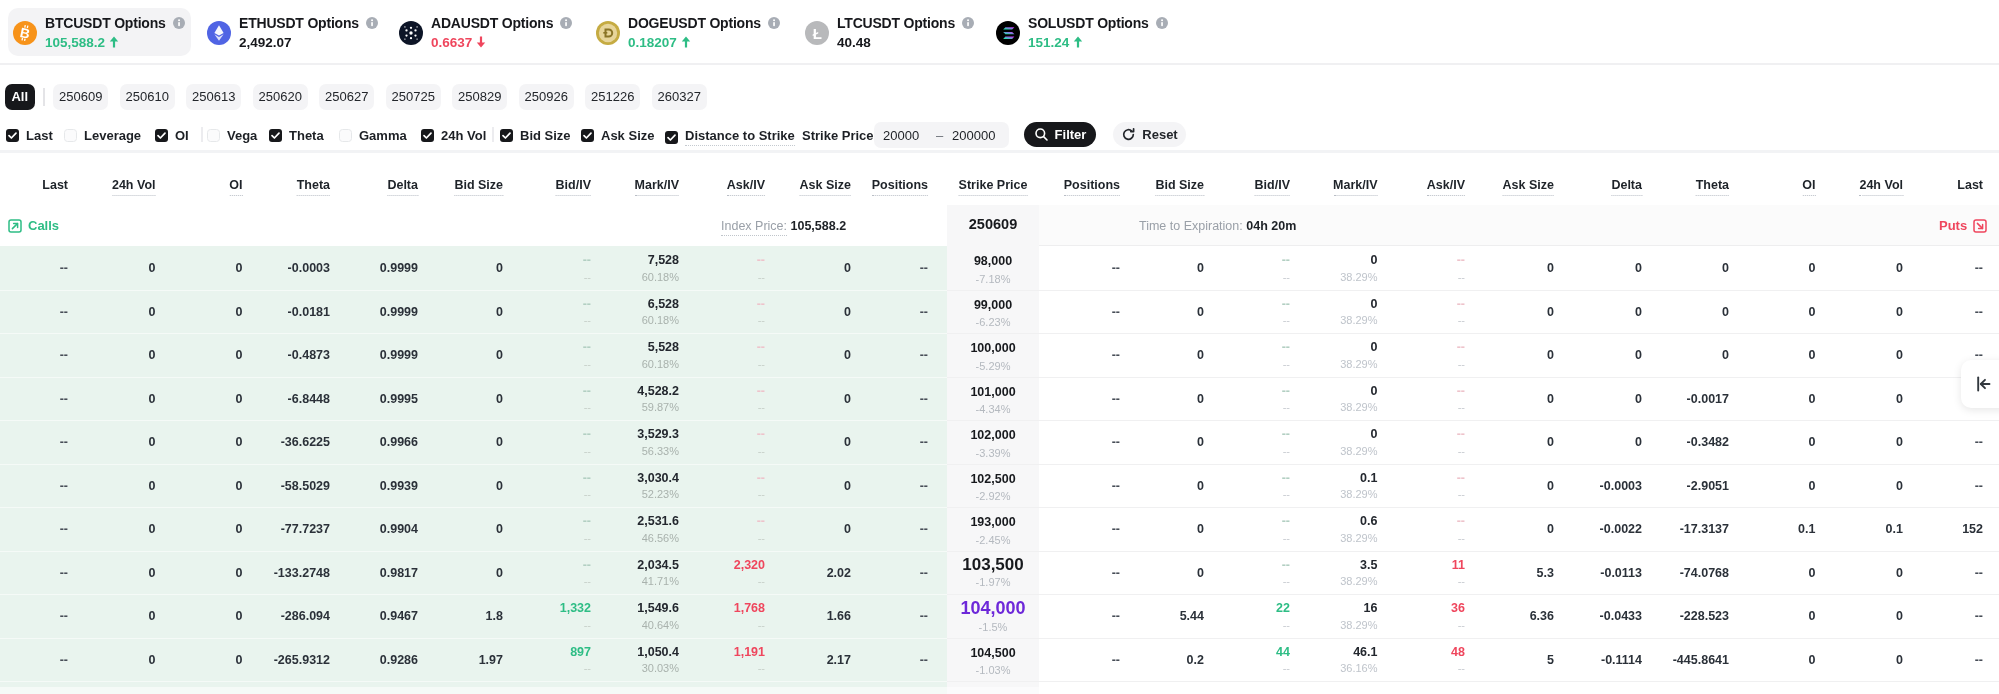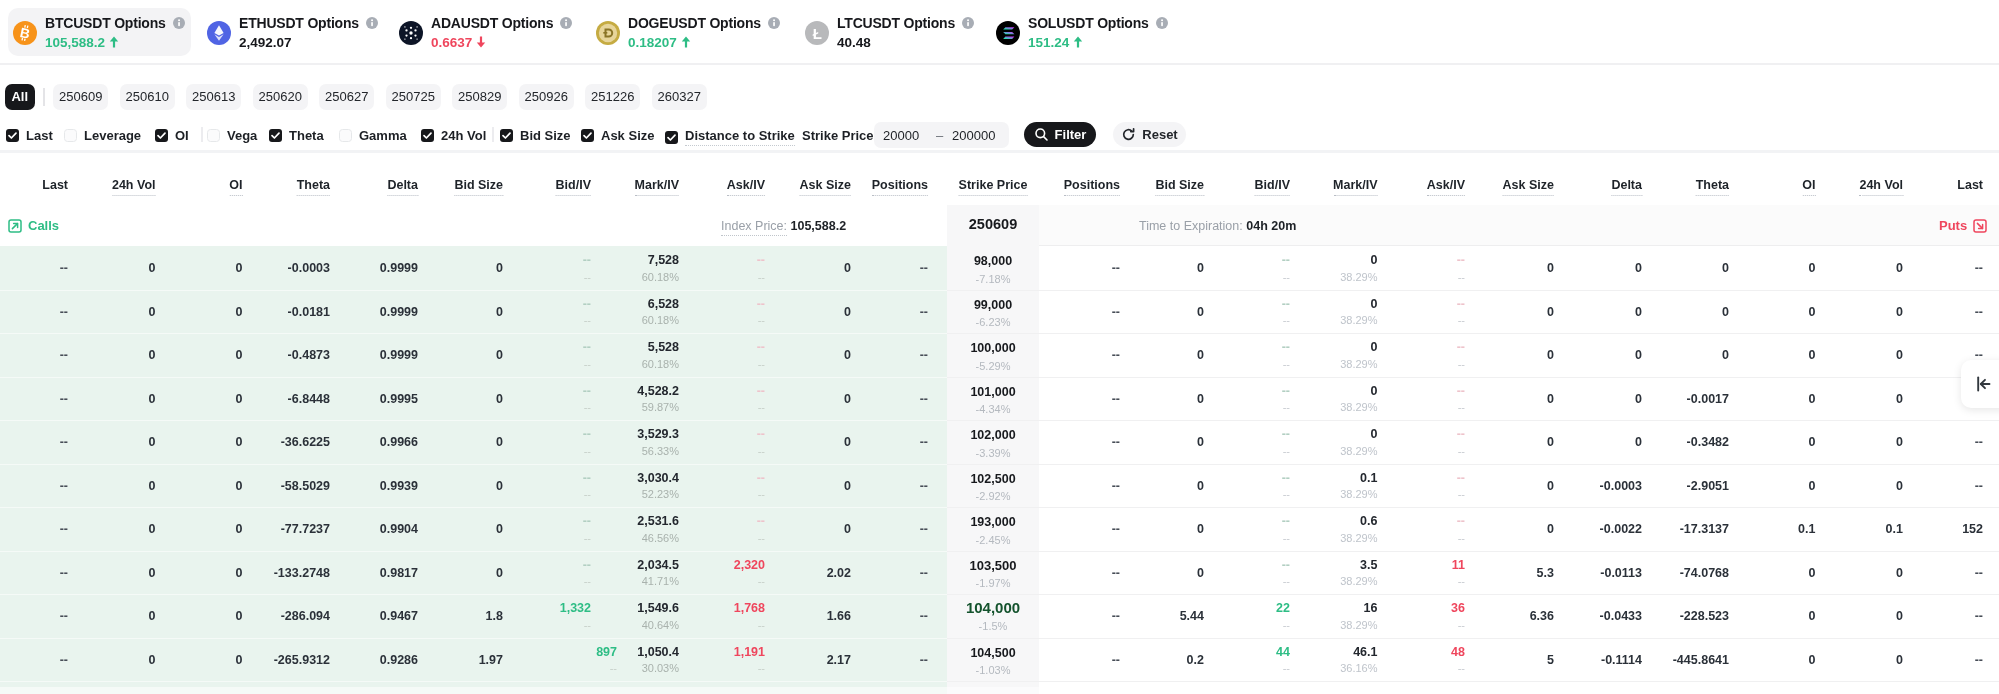--- a/index.html
+++ b/index.html
@@ -435,21 +435,21 @@
     <div class="cell" style="left:155.5px;top:565.8px;color:#2b3139;">0</div>
     <div class="cell" style="left:242.5px;top:565.8px;color:#2b3139;">0</div>
     <div class="cell" style="left:330px;top:565.8px;color:#2b3139;">-133.2748</div>
     <div class="cell" style="left:418px;top:565.8px;color:#2b3139;">0.9817</div>
     <div class="cell" style="left:503px;top:565.8px;color:#2b3139;">0</div>
     <div class="cell c2" style="left:591px;top:556.8px;"><span style="color:#b2cfc2;">--</span><br><span class="sub" style="color:#c6cfc9;">--</span></div>
     <div class="cell c2" style="left:679px;top:556.8px;"><span style="color:#23272e;">2,034.5</span><br><span class="sub" style="color:#a9b2ad;">41.71%</span></div>
     <div class="cell c2" style="left:765px;top:556.8px;"><span style="color:#ef465d;">2,320</span><br><span class="sub" style="color:#c6cfc9;">--</span></div>
     <div class="cell" style="left:851px;top:565.8px;color:#2b3139;">2.02</div>
     <div class="cell" style="left:928px;top:565.8px;color:#474d57;">--</div>
-    <div class="abs" style="left:993px;top:556.8px;transform:translateX(-50%);text-align:center;line-height:16.5px;"><span style="font-size:13px;font-weight:bold;color:#17191d;">103,500</span><br><span style="font-size:11px;color:#b4b9bf;">-1.97%</span></div>
+    <div class="abs" style="left:993px;top:556.8px;transform:translateX(-50%);text-align:center;line-height:16.5px;"><span style="font-size:17px;font-weight:bold;color:#17191d;">103,500</span><br><span style="font-size:11px;color:#b4b9bf;">-1.97%</span></div>
     <div class="cell" style="left:1120px;top:565.8px;color:#474d57;">--</div>
     <div class="cell" style="left:1204px;top:565.8px;color:#2b3139;">0</div>
     <div class="cell c2" style="left:1290px;top:556.8px;"><span style="color:#b2cfc2;">--</span><br><span class="sub" style="color:#c7cbd0;">--</span></div>
     <div class="cell c2" style="left:1377.5px;top:556.8px;"><span style="color:#23272e;">3.5</span><br><span class="sub" style="color:#bfc4cb;">38.29%</span></div>
     <div class="cell c2" style="left:1465px;top:556.8px;"><span style="color:#ef465d;">11</span><br><span class="sub" style="color:#c7cbd0;">--</span></div>
     <div class="cell" style="left:1554px;top:565.8px;color:#2b3139;">5.3</div>
     <div class="cell" style="left:1642px;top:565.8px;color:#2b3139;">-0.0113</div>
     <div class="cell" style="left:1729px;top:565.8px;color:#2b3139;">-74.0768</div>
     <div class="cell" style="left:1815.5px;top:565.8px;color:#2b3139;">0</div>
     <div class="cell" style="left:1903px;top:565.8px;color:#2b3139;">0</div>
@@ -460,41 +460,41 @@
     <div class="cell" style="left:155.5px;top:609.2px;color:#2b3139;">0</div>
     <div class="cell" style="left:242.5px;top:609.2px;color:#2b3139;">0</div>
     <div class="cell" style="left:330px;top:609.2px;color:#2b3139;">-286.094</div>
     <div class="cell" style="left:418px;top:609.2px;color:#2b3139;">0.9467</div>
     <div class="cell" style="left:503px;top:609.2px;color:#2b3139;">1.8</div>
     <div class="cell c2" style="left:591px;top:600.2px;"><span style="color:#2ebd85;">1,332</span><br><span class="sub" style="color:#c6cfc9;">--</span></div>
     <div class="cell c2" style="left:679px;top:600.2px;"><span style="color:#23272e;">1,549.6</span><br><span class="sub" style="color:#a9b2ad;">40.64%</span></div>
     <div class="cell c2" style="left:765px;top:600.2px;"><span style="color:#ef465d;">1,768</span><br><span class="sub" style="color:#c6cfc9;">--</span></div>
     <div class="cell" style="left:851px;top:609.2px;color:#2b3139;">1.66</div>
     <div class="cell" style="left:928px;top:609.2px;color:#474d57;">--</div>
-    <div class="abs" style="left:993px;top:600.2px;transform:translateX(-50%);text-align:center;line-height:16.5px;"><span style="font-size:15px;font-weight:bold;color:#14532d;">104,000</span><br><span style="font-size:11px;color:#b4b9bf;">-1.5%</span></div>
+    <div class="abs" style="left:993px;top:600.2px;transform:translateX(-50%);text-align:center;line-height:16.5px;"><span style="font-size:18px;font-weight:bold;color:#6d28d9;">104,000</span><br><span style="font-size:11px;color:#b4b9bf;">-1.5%</span></div>
     <div class="cell" style="left:1120px;top:609.2px;color:#474d57;">--</div>
     <div class="cell" style="left:1204px;top:609.2px;color:#2b3139;">5.44</div>
     <div class="cell c2" style="left:1290px;top:600.2px;"><span style="color:#2ebd85;">22</span><br><span class="sub" style="color:#c7cbd0;">--</span></div>
     <div class="cell c2" style="left:1377.5px;top:600.2px;"><span style="color:#23272e;">16</span><br><span class="sub" style="color:#bfc4cb;">38.29%</span></div>
     <div class="cell c2" style="left:1465px;top:600.2px;"><span style="color:#ef465d;">36</span><br><span class="sub" style="color:#c7cbd0;">--</span></div>
     <div class="cell" style="left:1554px;top:609.2px;color:#2b3139;">6.36</div>
     <div class="cell" style="left:1642px;top:609.2px;color:#2b3139;">-0.0433</div>
     <div class="cell" style="left:1729px;top:609.2px;color:#2b3139;">-228.523</div>
     <div class="cell" style="left:1815.5px;top:609.2px;color:#2b3139;">0</div>
     <div class="cell" style="left:1903px;top:609.2px;color:#2b3139;">0</div>
     <div class="cell" style="left:1983px;top:609.2px;color:#474d57;">--</div>
     <div class="abs" style="left:0;top:681.0px;width:947px;height:1px;background:rgba(255,255,255,0.55);"></div>
     <div class="abs" style="left:947px;top:681.0px;width:1052px;height:1px;background:#f0f0f1;"></div>
     <div class="cell" style="left:68px;top:652.8px;color:#474d57;">--</div>
     <div class="cell" style="left:155.5px;top:652.8px;color:#2b3139;">0</div>
     <div class="cell" style="left:242.5px;top:652.8px;color:#2b3139;">0</div>
     <div class="cell" style="left:330px;top:652.8px;color:#2b3139;">-265.9312</div>
     <div class="cell" style="left:418px;top:652.8px;color:#2b3139;">0.9286</div>
     <div class="cell" style="left:503px;top:652.8px;color:#2b3139;">1.97</div>
-    <div class="cell c2" style="left:617px;top:643.8px;"><span style="color:#2ebd85;">897</span><br><span class="sub" style="color:#c6cfc9;">--</span></div>
+    <div class="cell c2" style="left:591px;top:643.8px;"><span style="color:#2ebd85;">897</span><br><span class="sub" style="color:#c6cfc9;">--</span></div>
     <div class="cell c2" style="left:679px;top:643.8px;"><span style="color:#23272e;">1,050.4</span><br><span class="sub" style="color:#a9b2ad;">30.03%</span></div>
     <div class="cell c2" style="left:765px;top:643.8px;"><span style="color:#ef465d;">1,191</span><br><span class="sub" style="color:#c6cfc9;">--</span></div>
     <div class="cell" style="left:851px;top:652.8px;color:#2b3139;">2.17</div>
     <div class="cell" style="left:928px;top:652.8px;color:#474d57;">--</div>
     <div class="abs" style="left:993px;top:643.8px;transform:translateX(-50%);text-align:center;line-height:16.5px;"><span style="font-size:12.5px;font-weight:bold;color:#17191d;">104,500</span><br><span style="font-size:11px;color:#b4b9bf;">-1.03%</span></div>
     <div class="cell" style="left:1120px;top:652.8px;color:#474d57;">--</div>
     <div class="cell" style="left:1204px;top:652.8px;color:#2b3139;">0.2</div>
     <div class="cell c2" style="left:1290px;top:643.8px;"><span style="color:#2ebd85;">44</span><br><span class="sub" style="color:#c7cbd0;">--</span></div>
     <div class="cell c2" style="left:1377.5px;top:643.8px;"><span style="color:#23272e;">46.1</span><br><span class="sub" style="color:#bfc4cb;">36.16%</span></div>
     <div class="cell c2" style="left:1465px;top:643.8px;"><span style="color:#ef465d;">48</span><br><span class="sub" style="color:#c7cbd0;">--</span></div>

